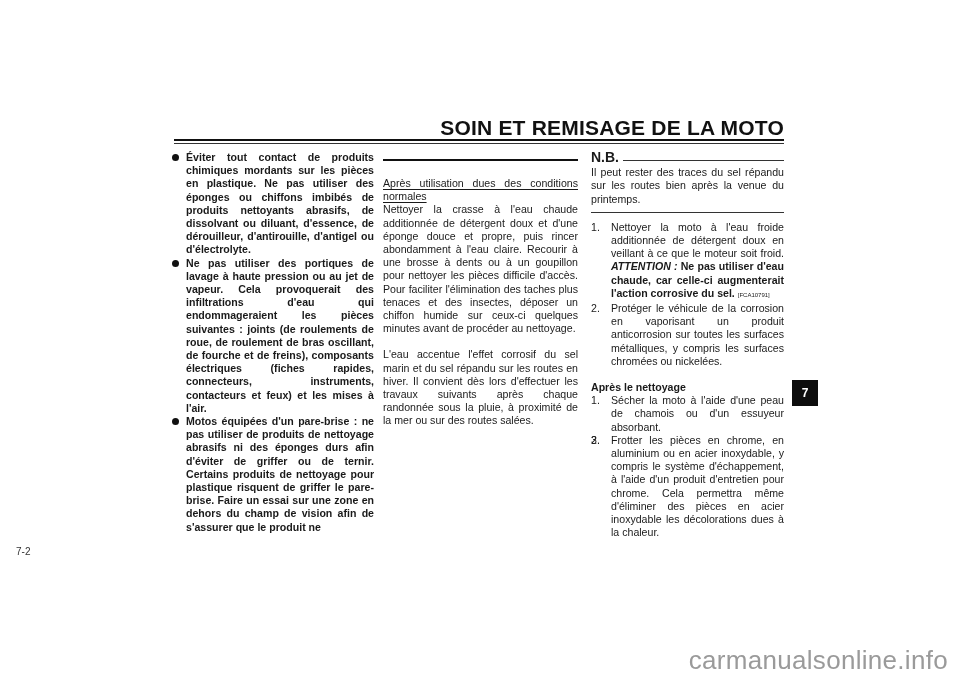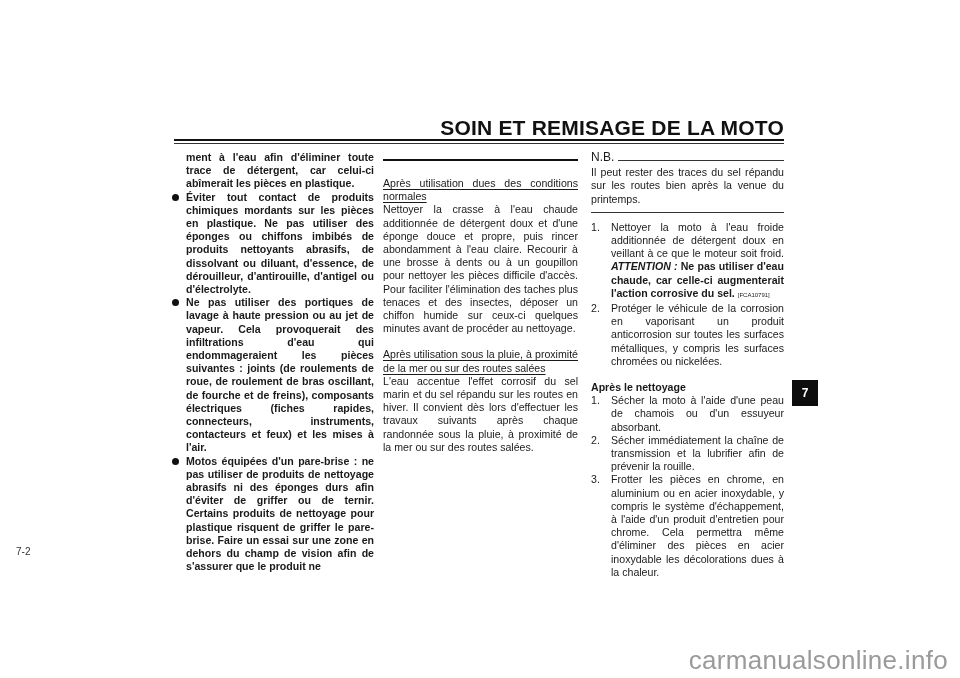--- a/index.html
+++ b/index.html
@@ -27,21 +27,21 @@
   .bullet .dot {
     position: absolute; left: 0; top: 3px; width: 7px; height: 7px; border-radius: 50%; background: #111;
   }
 
   .col2 .warn-end { padding-left: 14px; }
   .rule-sep { height: 0; border-top: 2px solid #111; margin: 8px 0 16px 0; }
   .subhead { text-decoration: underline; text-underline-offset: 2px; }
   .gap { height: 13px; }
 
   .nb-head { display: flex; align-items: flex-end; margin-bottom: 2px; }
-  .nb-label { font-weight: normal; font-size: 12px; margin-right: 4px; }
+  .nb-label { font-weight: bold; font-size: 14px; margin-right: 4px; }
   .nb-line { flex: 1; border-bottom: 1px solid #333; margin-bottom: 3px; }
   .nb-end { border-top: 1px solid #333; margin: 6px 0 8px 0; }
 
   .num-item { position: relative; padding-left: 20px; }
   .num-item .num { position: absolute; left: 0; top: 0; width: 16px; text-align: right; }
   .italic { font-style: italic; margin-top: 48px; }
   .code { font-size: 6px; font-weight: normal; vertical-align: baseline; }
   .sec-head { font-weight: bold; margin-top: 0; }
 
   .page-number { position: absolute; left: 16px; width: 960px; top: 546px; text-align: left; font-size: 10px; color: #333; }
@@ -56,41 +56,39 @@
   }
 </style>
 </head>
 <body>
 
 <div class="page-title">SOIN ET REMISAGE DE LA MOTO</div>
 <div class="rule-thick"></div>
 <div class="rule-thin"></div>
 
 <div class="col col1">
-  <div class="indent-block bold just">ment à l'eau afin d'éliminer toute trace de détergent, car celui-ci abîmerait les pièces en plastique.</div>
   <div class="bullet bold just">
     <span class="dot"></span>
     <span>Éviter tout contact de produits chimiques mordants sur les pièces en plastique. Ne pas utiliser des éponges ou chiffons imbibés de produits nettoyants abrasifs, de dissolvant ou diluant, d'essence, de dérouilleur, d'antirouille, d'antigel ou d'électrolyte.</span>
   </div>
   <div class="bullet bold just">
     <span class="dot"></span>
     <span>Ne pas utiliser des portiques de lavage à haute pression ou au jet de vapeur. Cela provoquerait des infiltrations d'eau qui endommageraient les pièces suivantes : joints (de roulements de roue, de roulement de bras oscillant, de fourche et de freins), composants électriques (fiches rapides, connecteurs, instruments, contacteurs et feux) et les mises à l'air.</span>
   </div>
   <div class="bullet bold just">
     <span class="dot"></span>
     <span>Motos équipées d'un pare-brise : ne pas utiliser de produits de nettoyage abrasifs ni des éponges durs afin d'éviter de griffer ou de ternir. Certains produits de nettoyage pour plastique risquent de griffer le pare-brise. Faire un essai sur une zone en dehors du champ de vision afin de s'assurer que le produit ne</span>
   </div>
 </div>
 
 <div class="col col2">
   <div class="rule-sep"></div>
   <div class="subhead just">Après utilisation dues des conditions normales</div>
   <div class="just">Nettoyer la crasse à l'eau chaude additionnée de détergent doux et d'une éponge douce et propre, puis rincer abondamment à l'eau claire. Recourir à une brosse à dents ou à un goupillon pour nettoyer les pièces difficile d'accès. Pour faciliter l'élimination des taches plus tenaces et des insectes, déposer un chiffon humide sur ceux-ci quelques minutes avant de procéder au nettoyage.</div>
   <div class="gap"></div>
-  <div class="subhead just">Après utilisation sous la pluie, à proximité de la mer ou sur des routes salées</div>
   <div class="just">L'eau accentue l'effet corrosif du sel marin et du sel répandu sur les routes en hiver. Il convient dès lors d'effectuer les travaux suivants après chaque randonnée sous la pluie, à proximité de la mer ou sur des routes salées.</div>
 </div>
 
 <div class="col col3">
   <div class="nb-head">
     <span class="nb-label">N.B.</span>
     <span class="nb-line"></span>
   </div>
   <div class="just">Il peut rester des traces du sel répandu sur les routes bien après la venue du printemps.</div>
   <div class="nb-end"></div>
@@ -107,21 +105,20 @@
     <span>Protéger le véhicule de la corrosion en vaporisant un produit anticorrosion sur toutes les surfaces métalliques, y compris les surfaces chromées ou nickelées.</span>
   </div>
   <div class="gap"></div>
   <div class="sec-head">Après le nettoyage</div>
   <div class="num-item just">
     <span class="num">1.</span>
     <span>Sécher la moto à l'aide d'une peau de chamois ou d'un essuyeur absorbant.</span>
   </div>
   <div class="num-item just">
     <span class="num">2.</span>
-    <span>Sécher immédiatement la chaîne de transmission et la lubrifier afin de prévenir la rouille.</span>
   </div>
   <div class="num-item just">
     <span class="num">3.</span>
     <span>Frotter les pièces en chrome, en aluminium ou en acier inoxydable, y compris le système d'échappement, à l'aide d'un produit d'entretien pour chrome. Cela permettra même d'éliminer des pièces en acier inoxydable les décolorations dues à la chaleur.</span>
   </div>
 </div>
 
 <div class="tab-7">7</div>
 <div class="page-number">7-2</div>
 <div class="watermark">carmanualsonline.info</div>

